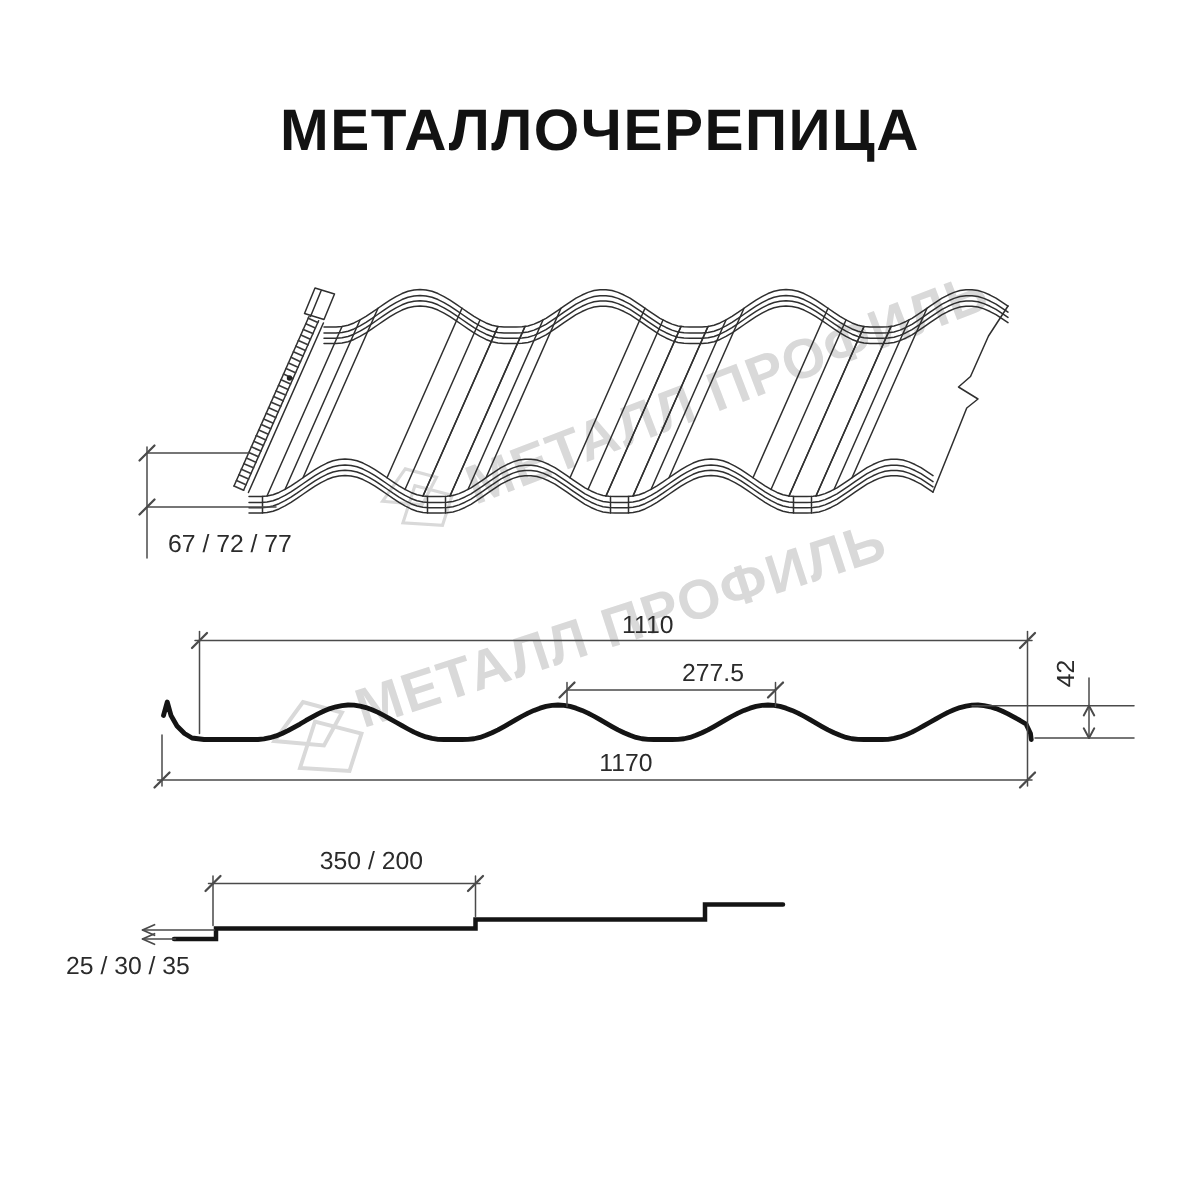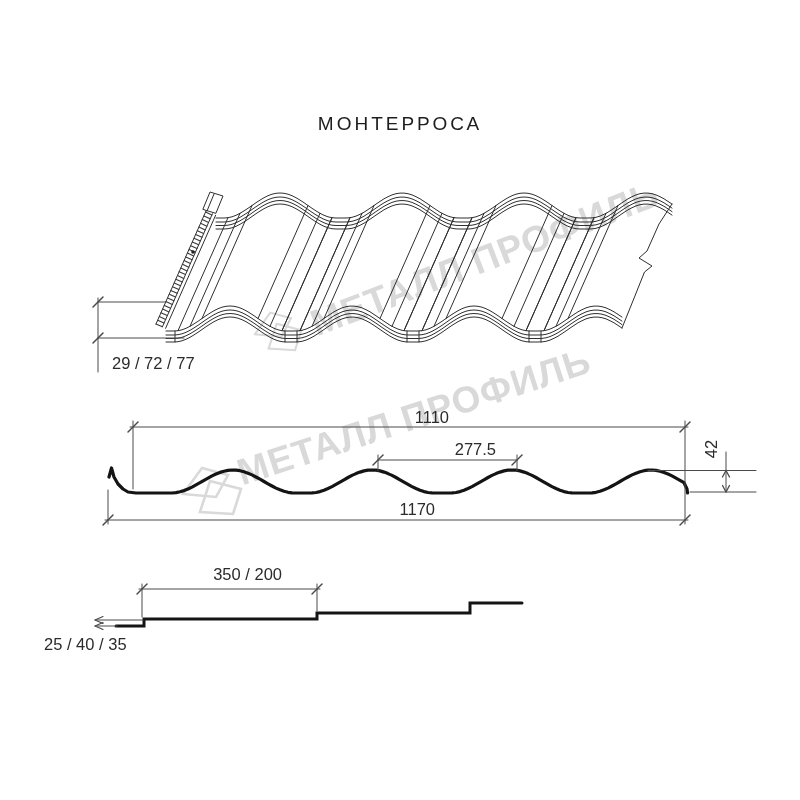--- a/index.html
+++ b/index.html
@@ -117,22 +117,22 @@
       <path d="M139,589 L320,589" fill="none" stroke="#4a4a4a" stroke-width="1" stroke-linejoin="round" stroke-linecap="round"></path>
       <path d="M142,584 L142,617 M317,584 L317,611" fill="none" stroke="#4a4a4a" stroke-width="1" stroke-linejoin="round" stroke-linecap="round"></path>
       <path d="M137,594 L147,584" fill="none" stroke="#4a4a4a" stroke-width="1.5" stroke-linejoin="round" stroke-linecap="round"></path>
       <path d="M312,594 L322,584" fill="none" stroke="#4a4a4a" stroke-width="1.5" stroke-linejoin="round" stroke-linecap="round"></path>
       <path d="M95,620 L143,620" fill="none" stroke="#4a4a4a" stroke-width="1" stroke-linejoin="round" stroke-linecap="round"></path>
       <path d="M95,626 L117,626" fill="none" stroke="#4a4a4a" stroke-width="1" stroke-linejoin="round" stroke-linecap="round"></path>
       <path d="M103,616.5 L95,620 L103,623.5" fill="none" stroke="#4a4a4a" stroke-width="1.2" stroke-linejoin="round" stroke-linecap="round"></path>
       <path d="M103,622.5 L95,626 L103,629.5" fill="none" stroke="#4a4a4a" stroke-width="1.2" stroke-linejoin="round" stroke-linecap="round"></path>
     </svg>
 
-  <div class="subtitle">МОНТЕРРОСА</div>
+  <div class="main-title">МЕТАЛЛОЧЕРЕПИЦА</div>
 
-  <div class="dim-label" style="left:112px;top:354px;">29 / 72 / 77</div>
+  <div class="dim-label" style="left:112px;top:354px;">67 / 72 / 77</div>
   <div class="dim-label dim-center" style="left:369px;top:408px;width:80px;">1110</div>
   <div class="dim-label dim-center" style="left:416px;top:440px;width:80px;">277.5</div>
   <div class="dim-label rot90" style="left:694px;top:436px;">42</div>
   <div class="dim-label dim-center" style="left:355px;top:500px;width:80px;">1170</div>
   <div class="dim-label dim-center" style="left:162px;top:565px;width:120px;">350 / 200</div>
-  <div class="dim-label" style="left:44px;top:635px;">25 / 40 / 35</div>
+  <div class="dim-label" style="left:44px;top:635px;">25 / 30 / 35</div>
 </div>
 
 </body></html>

